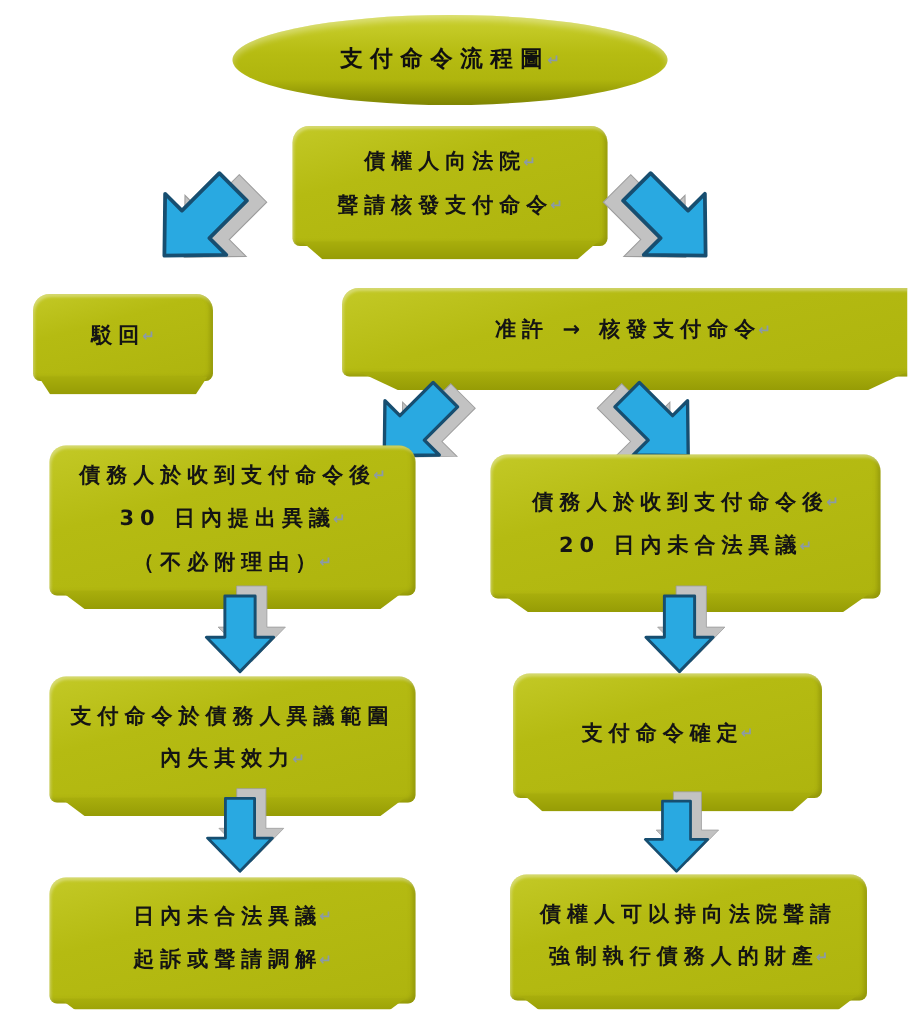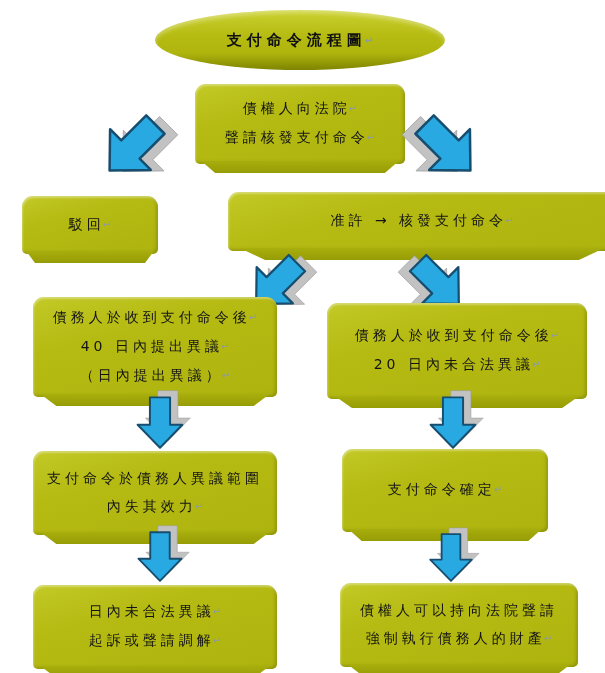--- a/index.html
+++ b/index.html
@@ -10,20 +10,21 @@
     font-family:"DejaVu Sans",sans-serif;
     overflow:hidden;
     border-radius:17px;
   }
   
   .node{
     position:absolute;
     display:flex;flex-direction:column;justify-content:center;align-items:center;
     padding-bottom:11px;
     text-align:center;
+    font-weight:bold;
   }
   .node::before{ 
     content:"";position:absolute;inset:0 0 9px 0;
     border-radius:11px 11px 5px 5px;
     background:linear-gradient(165deg,#c3c926 0%,#b5bb12 35%,#aeb40e 100%);
     box-shadow:inset 1px 2px 2px rgba(255,255,255,.35), inset -2px -2px 3px rgba(96,101,0,.35);
   }
   .node::after{ 
     content:"";position:absolute;left:3%;right:3%;bottom:0;height:12px;
     background:linear-gradient(#a8ae0c,#969c05);
@@ -82,21 +83,21 @@
       <path class="blue" d="M32 6 L68 6 L68 55 L90 55 L50 96 L10 55 L32 55 Z"></path>
     </svg>
   </div>
   <div class="arrow rotm45" style="left:411px;top:111px;width:72px;height:72px;">
     <svg viewBox="0 0 100 100" aria-hidden="true">
       <path class="shadow" d="M32 6 L68 6 L68 55 L90 55 L50 96 L10 55 L32 55 Z" transform="translate(-14,-12)"></path>
       <path class="blue" d="M32 6 L68 6 L68 55 L90 55 L50 96 L10 55 L32 55 Z"></path>
     </svg>
   </div>
 
-  <div class="node" style="left:22px;top:196px;width:136px;height:56px;">
+  <div class="node" style="left:22px;top:196px;width:120px;height:56px;">
     <div class="content">
       <div class="line"><span>駁回</span><span class="pmark">↵</span></div>
     </div>
   </div>
 
   <div class="node" style="left:228px;top:192px;width:388px;height:57px;">
     <div class="content">
       <div class="line"><span>准許 → 核發支付命令</span><span class="pmark">↵</span></div>
     </div>
   </div>
@@ -110,22 +111,22 @@
   <div class="arrow rotm45" style="left:406px;top:251px;width:64px;height:64px;">
     <svg viewBox="0 0 100 100" aria-hidden="true">
       <path class="shadow" d="M32 6 L68 6 L68 55 L90 55 L50 96 L10 55 L32 55 Z" transform="translate(-14,-12)"></path>
       <path class="blue" d="M32 6 L68 6 L68 55 L90 55 L50 96 L10 55 L32 55 Z"></path>
     </svg>
   </div>
 
   <div class="node" style="left:33px;top:297px;width:244px;height:98px;">
     <div class="content">
       <div class="line"><span>債務人於收到支付命令後</span><span class="pmark">↵</span></div>
-      <div class="line"><span>40 日內提出異議</span><span class="pmark">↵</span></div>
-      <div class="line"><span>（日內提出異議）</span><span class="pmark">↵</span></div>
+      <div class="line"><span>30 日內提出異議</span><span class="pmark">↵</span></div>
+      <div class="line"><span>（不必附理由）</span><span class="pmark">↵</span></div>
     </div>
   </div>
 
   <div class="node" style="left:327px;top:303px;width:260px;height:94px;">
     <div class="content">
       <div class="line"><span>債務人於收到支付命令後</span><span class="pmark">↵</span></div>
       <div class="line"><span>20 日內未合法異議</span><span class="pmark">↵</span></div>
     </div>
   </div>
 

